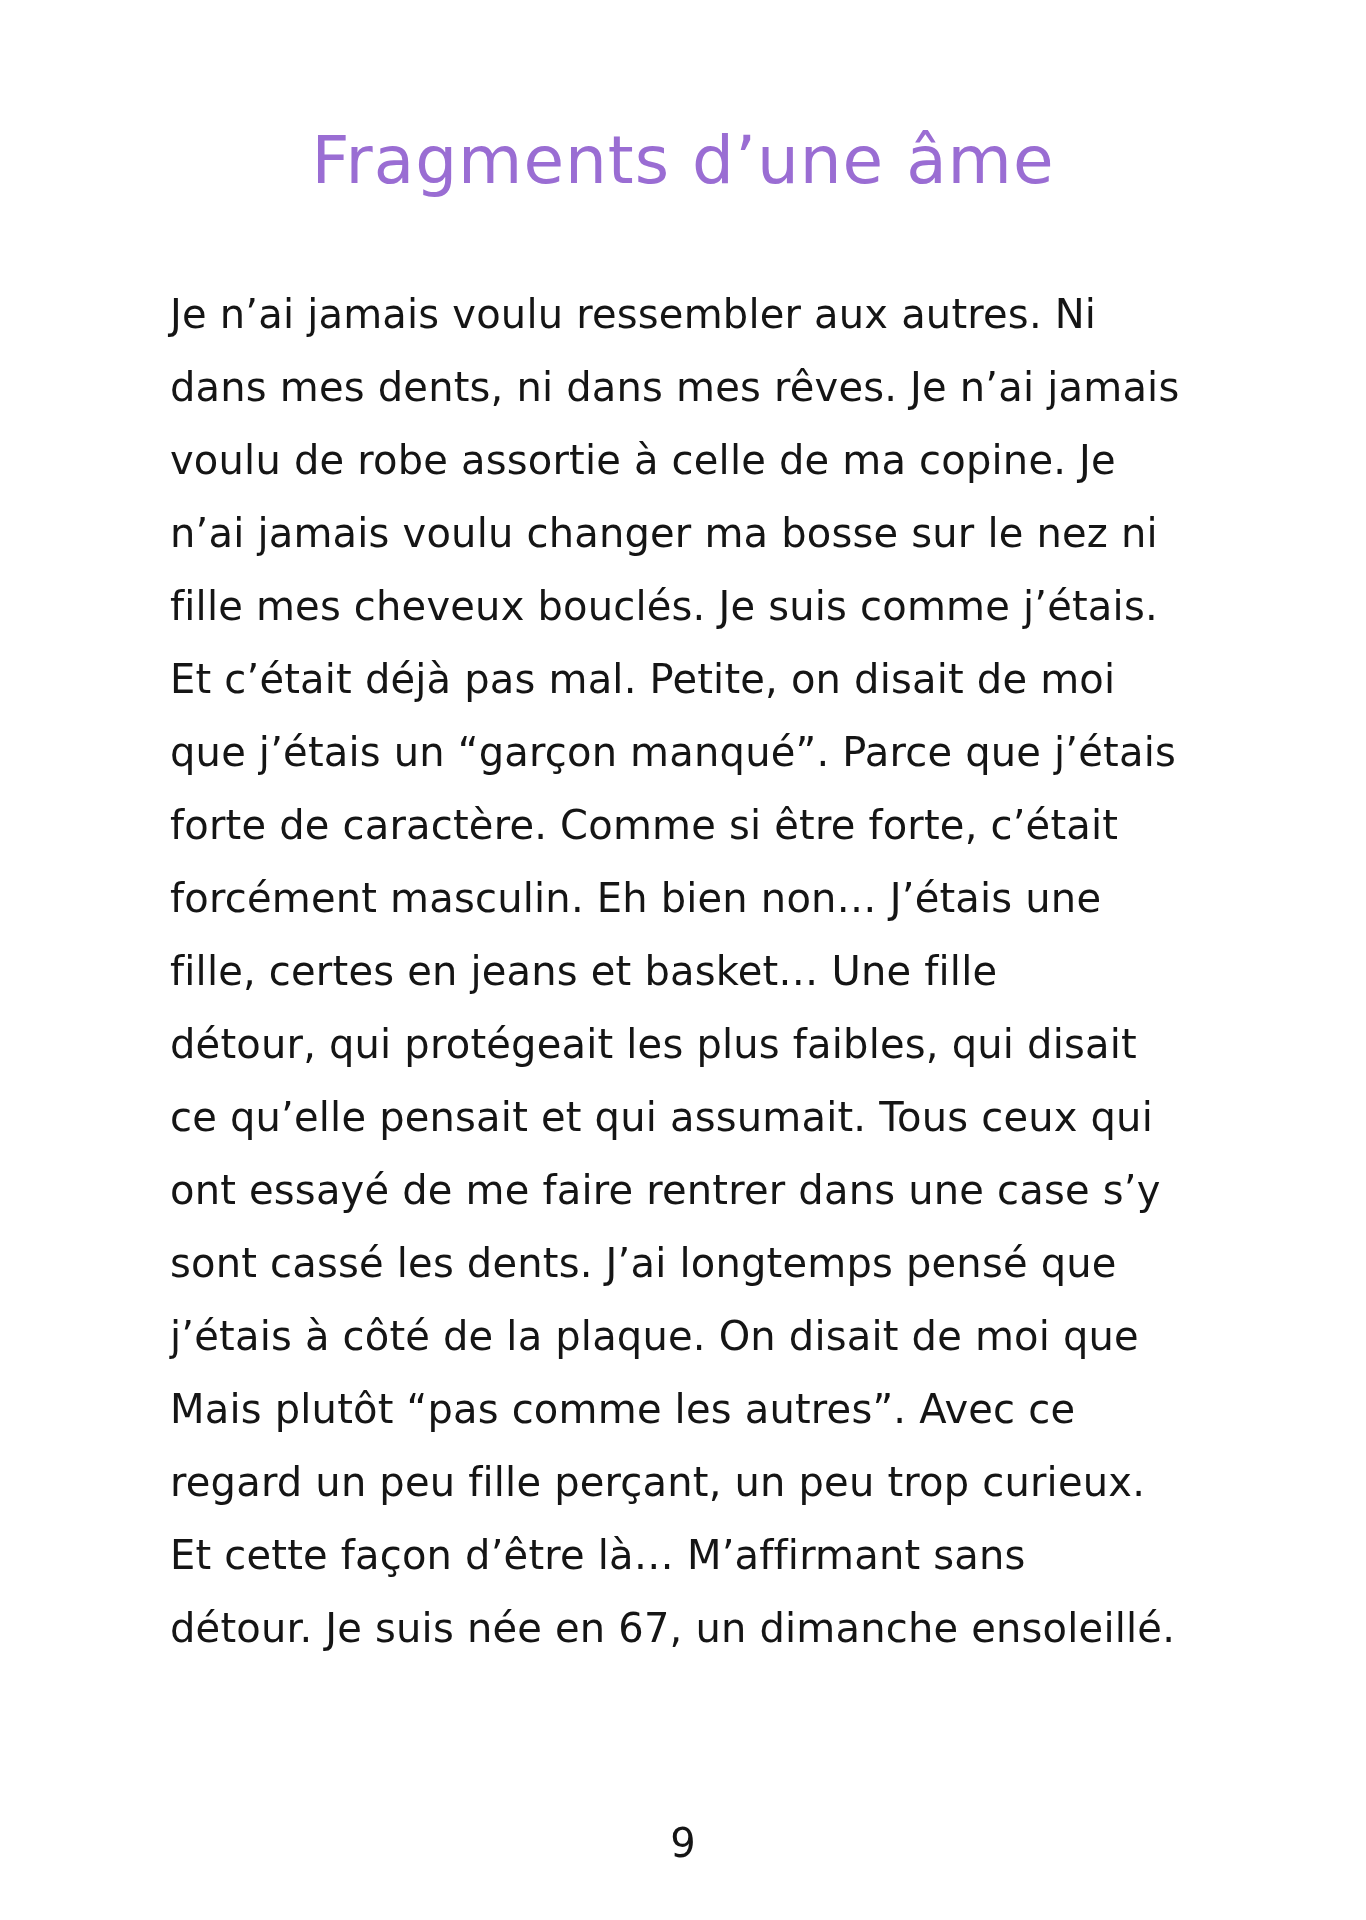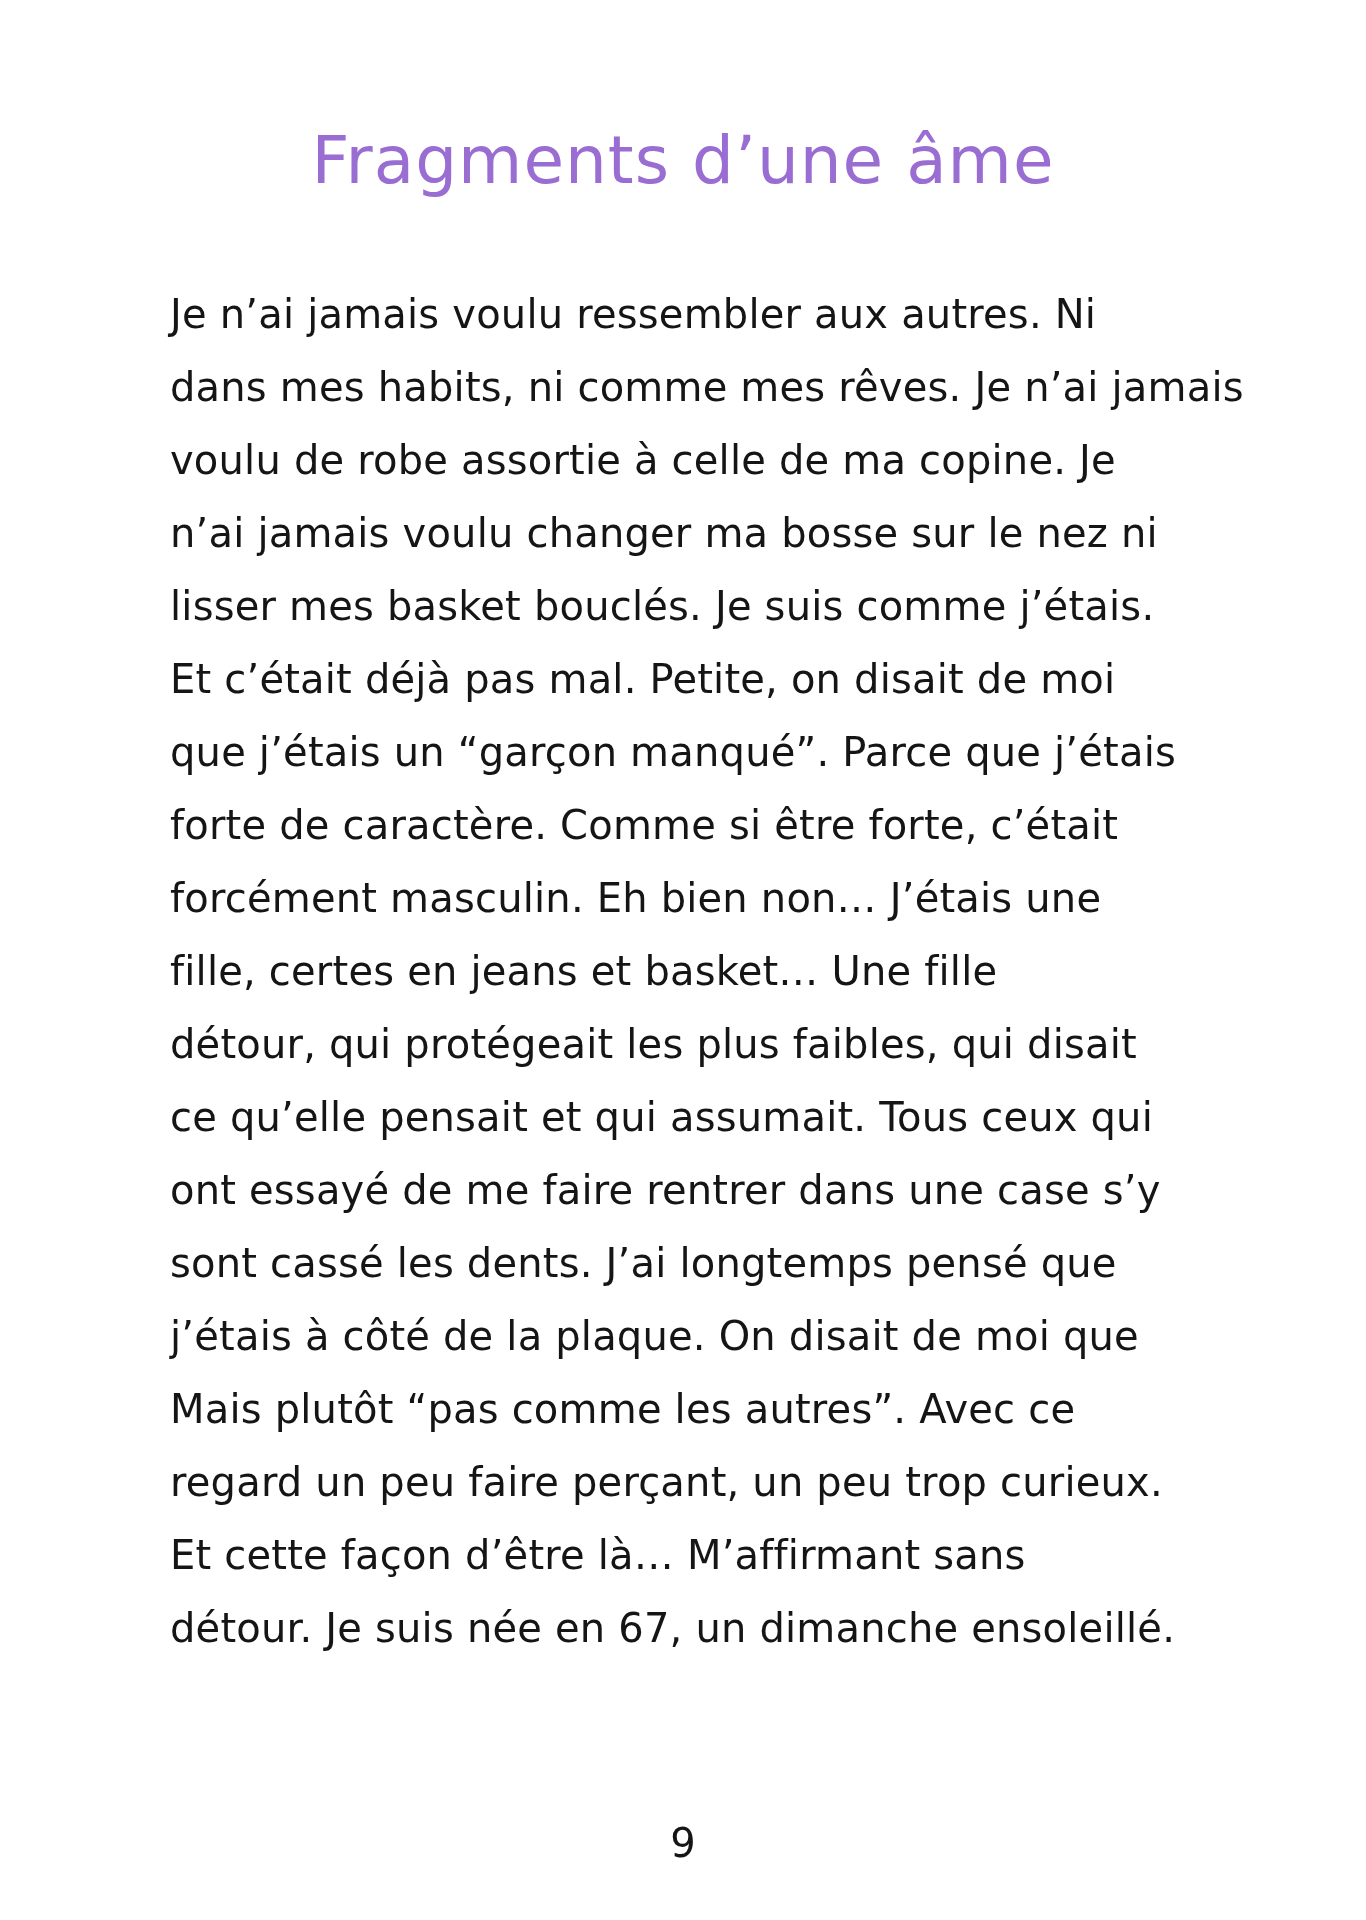--- a/index.html
+++ b/index.html
@@ -50,35 +50,35 @@
 </style>
 </head>
 <body>
 
 <div class="page" style="background-color: rgb(255, 255, 255);">
 
   <h1 class="page-title" style="color: rgb(154, 109, 211);">Fragments d’une âme</h1>
 
   <div class="body-text" style="color: rgb(21, 21, 21);">
       <div class="text-line">Je n’ai jamais voulu ressembler aux autres. Ni</div>
-      <div class="text-line">dans mes habits, ni comme mes rêves. Je n’ai jamais</div>
+      <div class="text-line">dans mes dents, ni dans mes rêves. Je n’ai jamais</div>
       <div class="text-line">voulu de robe assortie à celle de ma copine. Je</div>
       <div class="text-line">n’ai jamais voulu changer ma bosse sur le nez ni</div>
-      <div class="text-line">lisser mes basket bouclés. Je suis comme j’étais.</div>
+      <div class="text-line">fille mes cheveux bouclés. Je suis comme j’étais.</div>
       <div class="text-line">Et c’était déjà pas mal. Petite, on disait de moi</div>
       <div class="text-line">que j’étais un “garçon manqué”. Parce que j’étais</div>
       <div class="text-line">forte de caractère. Comme si être forte, c’était</div>
       <div class="text-line">forcément masculin. Eh bien non… J’étais une</div>
       <div class="text-line">fille, certes en jeans et basket… Une fille</div>
       <div class="text-line">détour, qui protégeait les plus faibles, qui disait</div>
       <div class="text-line">ce qu’elle pensait et qui assumait. Tous ceux qui</div>
       <div class="text-line">ont essayé de me faire rentrer dans une case s’y</div>
       <div class="text-line">sont cassé les dents. J’ai longtemps pensé que</div>
       <div class="text-line">j’étais à côté de la plaque. On disait de moi que</div>
       <div class="text-line">Mais plutôt “pas comme les autres”. Avec ce</div>
-      <div class="text-line">regard un peu faire perçant, un peu trop curieux.</div>
+      <div class="text-line">regard un peu fille perçant, un peu trop curieux.</div>
       <div class="text-line">Et cette façon d’être là… M’affirmant sans</div>
       <div class="text-line">détour. Je suis née en 67, un dimanche ensoleillé.</div>
     </div>
 
   <div class="page-number" style="color: rgb(21, 21, 21);">9</div>
 
 </div>
 
 </body></html>

